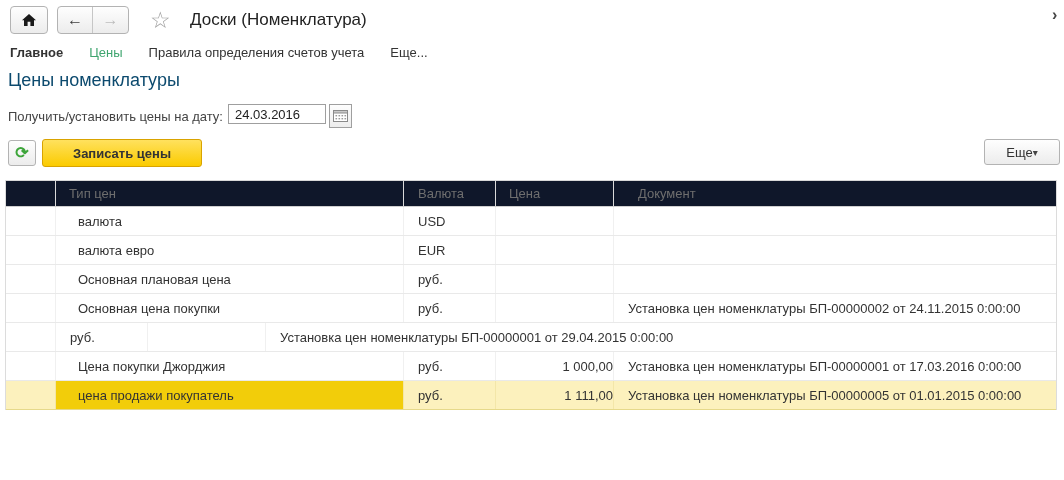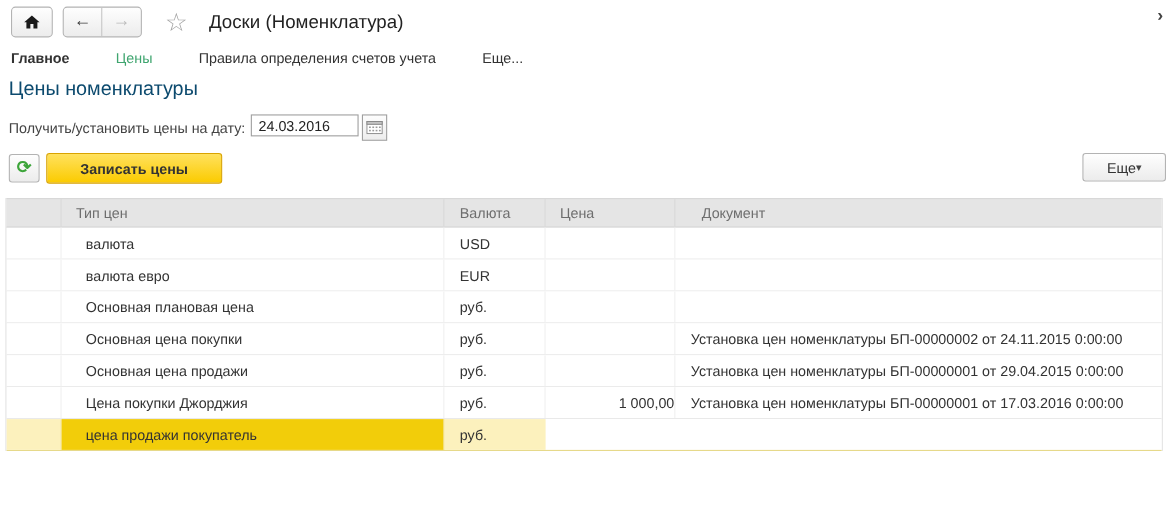--- a/index.html
+++ b/index.html
@@ -19,21 +19,21 @@
                     font-size:16px; font-weight:bold; cursor:pointer; }
   .navgroup .half:first-child { border-right:1px solid #c6c6c6; color:#3c3c3c; }
   .navgroup .half:last-child { color:#bcbcbc; }
   .star { position:absolute; left:150px; top:6px; font-size:23px; line-height:28px;
           color:#a2a2a2; cursor:pointer; }
   .wintitle { position:absolute; left:190px; top:10px; font-size:17px; color:#222;text-align:center; }
   .corner-chevron { position:absolute; left:1052px; top:6px; font-size:16px; font-weight:bold;
                     color:#444; cursor:pointer; }
 
   
-  .tabs { position:absolute; left:10px; top:45px; display:flex; gap:42px; font-size:13px; }
+  .tabs { position:absolute; left:10px; top:45px; display:flex; gap:26px; font-size:13px; }
   .tab { cursor:pointer; color:#333; }
   .tab.bold { font-weight:bold; }
   .tab.active { color:var(--accent_green,#3fa56f); }
 
   
   .heading { position:absolute; left:8px; top:70px; font-size:18px; color:#0c4a6e; }
   .date-label { position:absolute; left:8px; top:109px; font-size:13px; color:#444; }
   .date-input { position:absolute; left:228px; top:104px; width:98px; height:20px;
                 border:1px solid #9f9f9f; font-size:13px; padding:0 6px; color:#222;
                 font-family:"Liberation Sans", sans-serif; outline:none; }
@@ -53,21 +53,21 @@
               font-family:"Liberation Sans", sans-serif; }
   .more-btn { position:absolute; left:984px; top:139px; width:76px; height:26px;
               border:1px solid #b3b3b3; border-radius:3px; background:linear-gradient(#fefefe,#ececec);
               display:flex; align-items:center; justify-content:center; 
               font-size:13px; color:#333; cursor:pointer; font-family:"Liberation Sans", sans-serif; }
   .more-arrow { font-size:10px; color:#444; }
 
   
   .table { position:absolute; left:5px; top:180px; width:1052px;
            border-left:1px solid #dcdcdc; border-right:1px solid #dcdcdc; font-size:13px; }
-  .thead { display:flex; height:27px; background:#e5e5e5; color:#6e6e6e;
+  .thead { display:flex; height:27px; background:#0f172a; color:#6e6e6e;
            border-top:1px solid #d8d8d8; border-bottom:1px solid #d0d0d0; align-items:center; }
   .thead .cell { border-right:1px solid #d9d9d9; height:100%; display:flex; align-items:center; }
   .thead .cell:last-child { border-right:none; }
   .trow { display:flex; height:29px; border-bottom:1px solid #e9e9e9; background:#fff;
           cursor:pointer; align-items:center; }
   .trow .cell { border-right:1px solid #f0f0f0; height:100%; display:flex; align-items:center;
                 overflow:hidden; white-space:nowrap; }
   .trow .cell:last-child { border-right:none; }
   .c-sel   { width:50px;  flex:none; }
   .c-type  { width:348px; flex:none; padding-left:22px; }
@@ -167,31 +167,32 @@
       </div>
       <div class="trow">
         <div class="cell c-sel"></div>
         <div class="cell c-type">Основная цена покупки</div>
         <div class="cell c-cur">руб.</div>
         <div class="cell c-price"></div>
         <div class="cell c-doc">Установка цен номенклатуры БП-00000002 от 24.11.2015 0:00:00</div>
       </div>
       <div class="trow">
         <div class="cell c-sel"></div>
-        <div class="cell c-type">Основная цена продажи</div>
         <div class="cell c-cur">руб.</div>
         <div class="cell c-price"></div>
         <div class="cell c-doc">Установка цен номенклатуры БП-00000001 от 29.04.2015 0:00:00</div>
       </div>
       <div class="trow">
         <div class="cell c-sel"></div>
         <div class="cell c-type">Цена покупки Джорджия</div>
         <div class="cell c-cur">руб.</div>
         <div class="cell c-price">1 000,00</div>
         <div class="cell c-doc">Установка цен номенклатуры БП-00000001 от 17.03.2016 0:00:00</div>
       </div>
       <div class="trow selected">
         <div class="cell c-sel"></div>
         <div class="cell c-type">цена продажи покупатель</div>
         <div class="cell c-cur">руб.</div>
+        <div class="cell c-price">1 111,00</div>
+        <div class="cell c-doc">Установка цен номенклатуры БП-00000005 от 01.01.2015 0:00:00</div>
       </div>
     </div>
 </div>
 
 </body></html>

